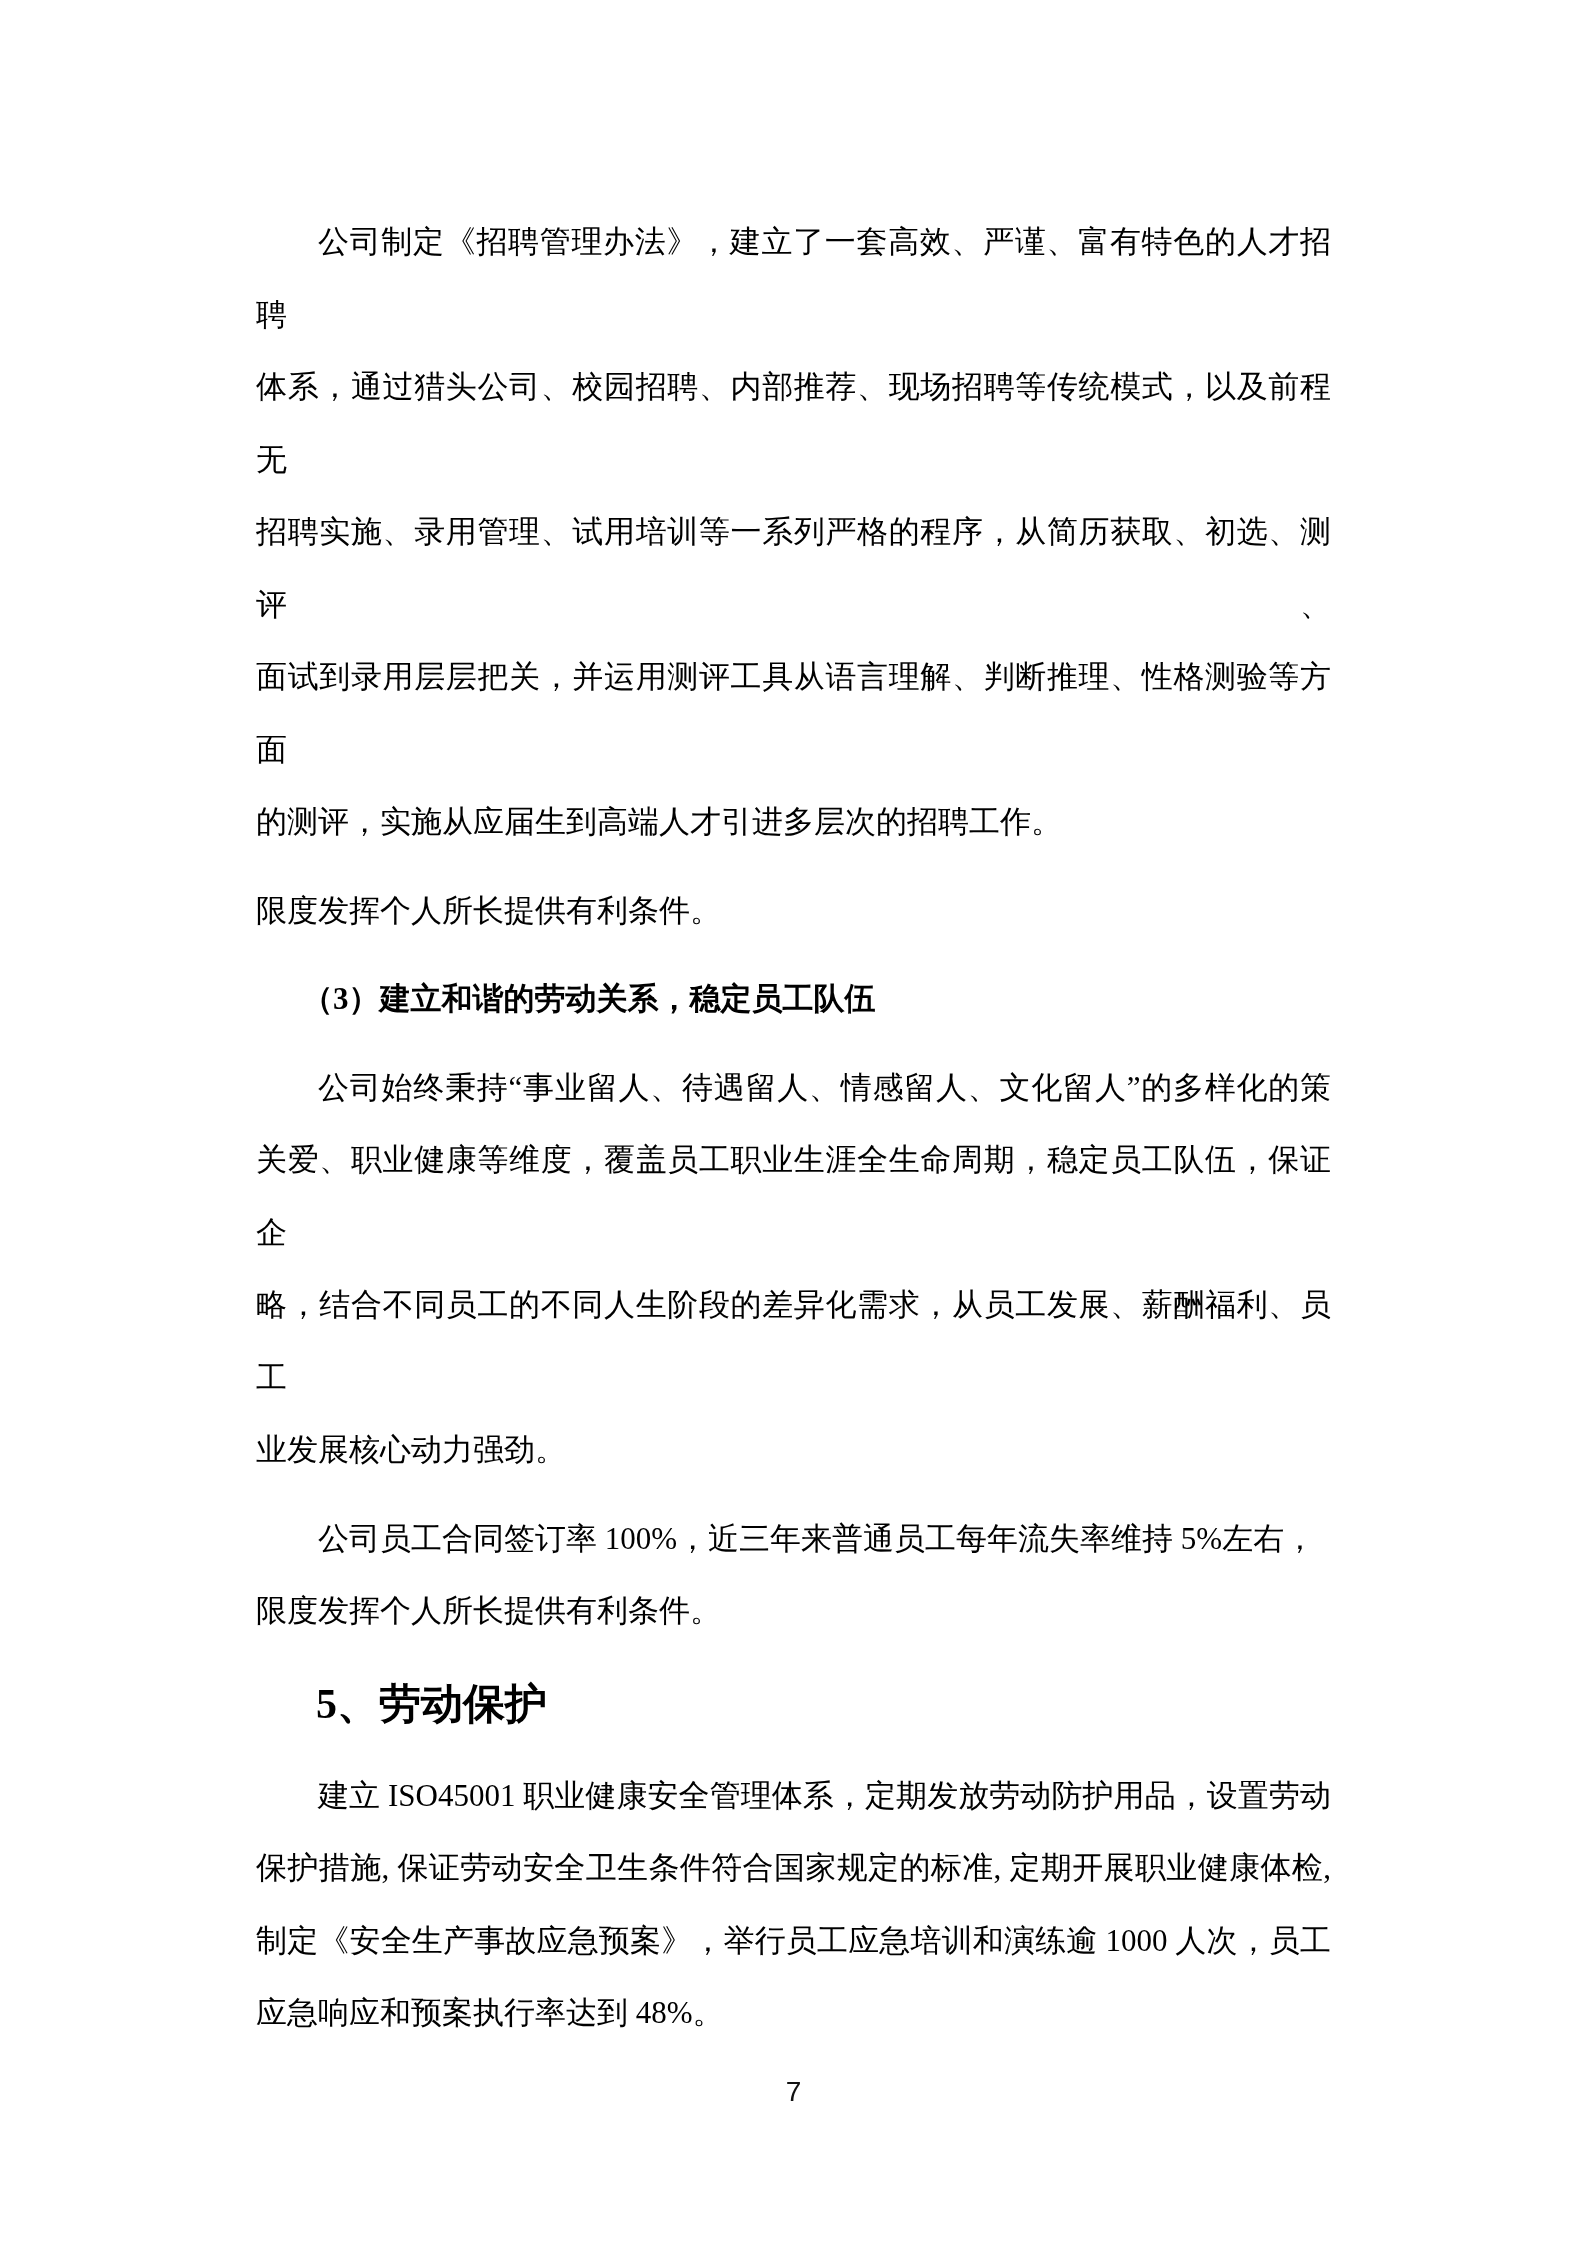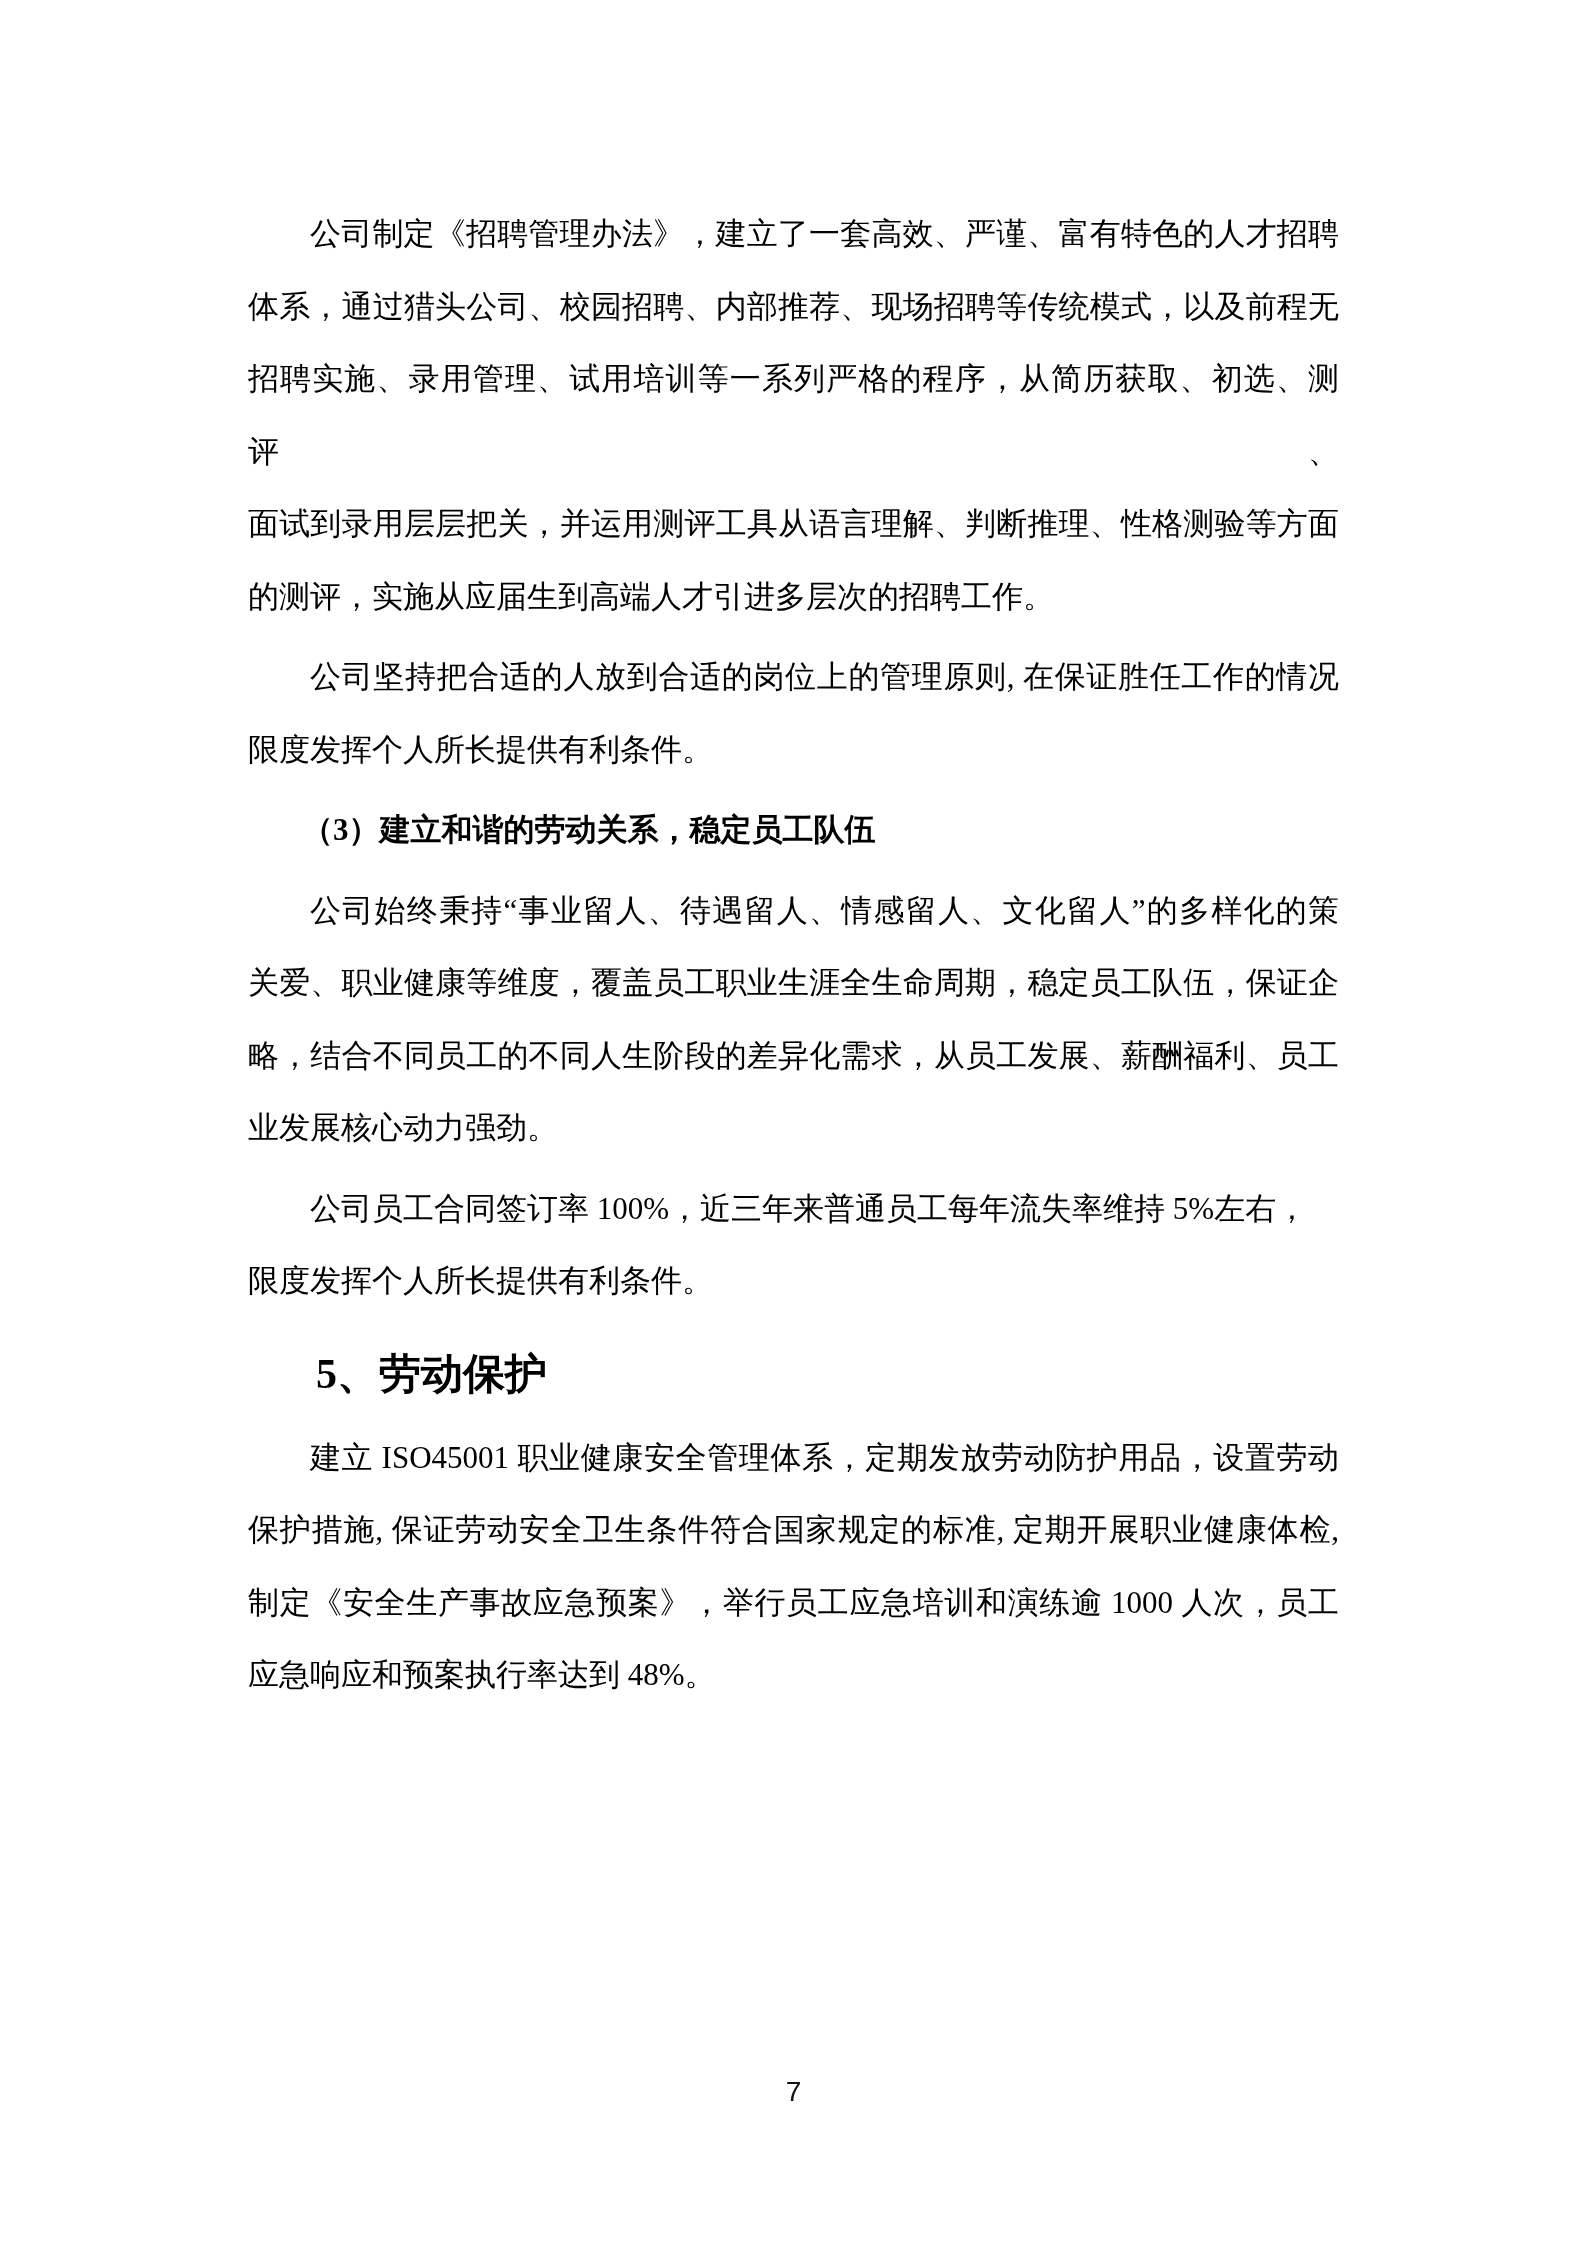--- a/index.html
+++ b/index.html
@@ -12,21 +12,21 @@
     color: #000000;
     font-family: "Liberation Serif", "DejaVu Serif", serif;
     overflow: hidden;
   }
   .content {
     position: absolute;
     left: 240px;
     top: 190px;
     width: 1107px;
   }
-  .para { margin: 8px; }
+  .para { margin: 16px; }
   .line {
     font-size: 31px;
     line-height: 72.5px;
     text-align: left;
     color: #000000;
   }
   .line.just {
     text-align: justify;
     text-align-last: justify;
   }
@@ -65,21 +65,20 @@
 <div class="page" style="background: rgb(255, 255, 255);">
   <div class="content">
       <div class="para">
         <div class="line indent just">公司制定《招聘管理办法》，建立了一套高效、严谨、富有特色的人才招聘</div>
         <div class="line just">体系，通过猎头公司、校园招聘、内部推荐、现场招聘等传统模式，以及前程无</div>
         <div class="line just">招聘实施、录用管理、试用培训等一系列严格的程序，从简历获取、初选、测评、</div>
         <div class="line just">面试到录用层层把关，并运用测评工具从语言理解、判断推理、性格测验等方面</div>
         <div class="line">的测评，实施从应届生到高端人才引进多层次的招聘工作。</div>
       </div>
       <div class="para">
-        <div class="line indent just">公司坚持把合适的人放到合适的岗位上的管理原则, 在保证胜任工作的情况</div>
         <div class="line">限度发挥个人所长提供有利条件。</div>
       </div>
       <div class="subheading">（3）建立和谐的劳动关系，稳定员工队伍</div>
       <div class="para">
         <div class="line indent just">公司始终秉持“事业留人、待遇留人、情感留人、文化留人”的多样化的策</div>
         <div class="line just">关爱、职业健康等维度，覆盖员工职业生涯全生命周期，稳定员工队伍，保证企</div>
         <div class="line just">略，结合不同员工的不同人生阶段的差异化需求，从员工发展、薪酬福利、员工</div>
         <div class="line">业发展核心动力强劲。</div>
       </div>
       <div class="para">

